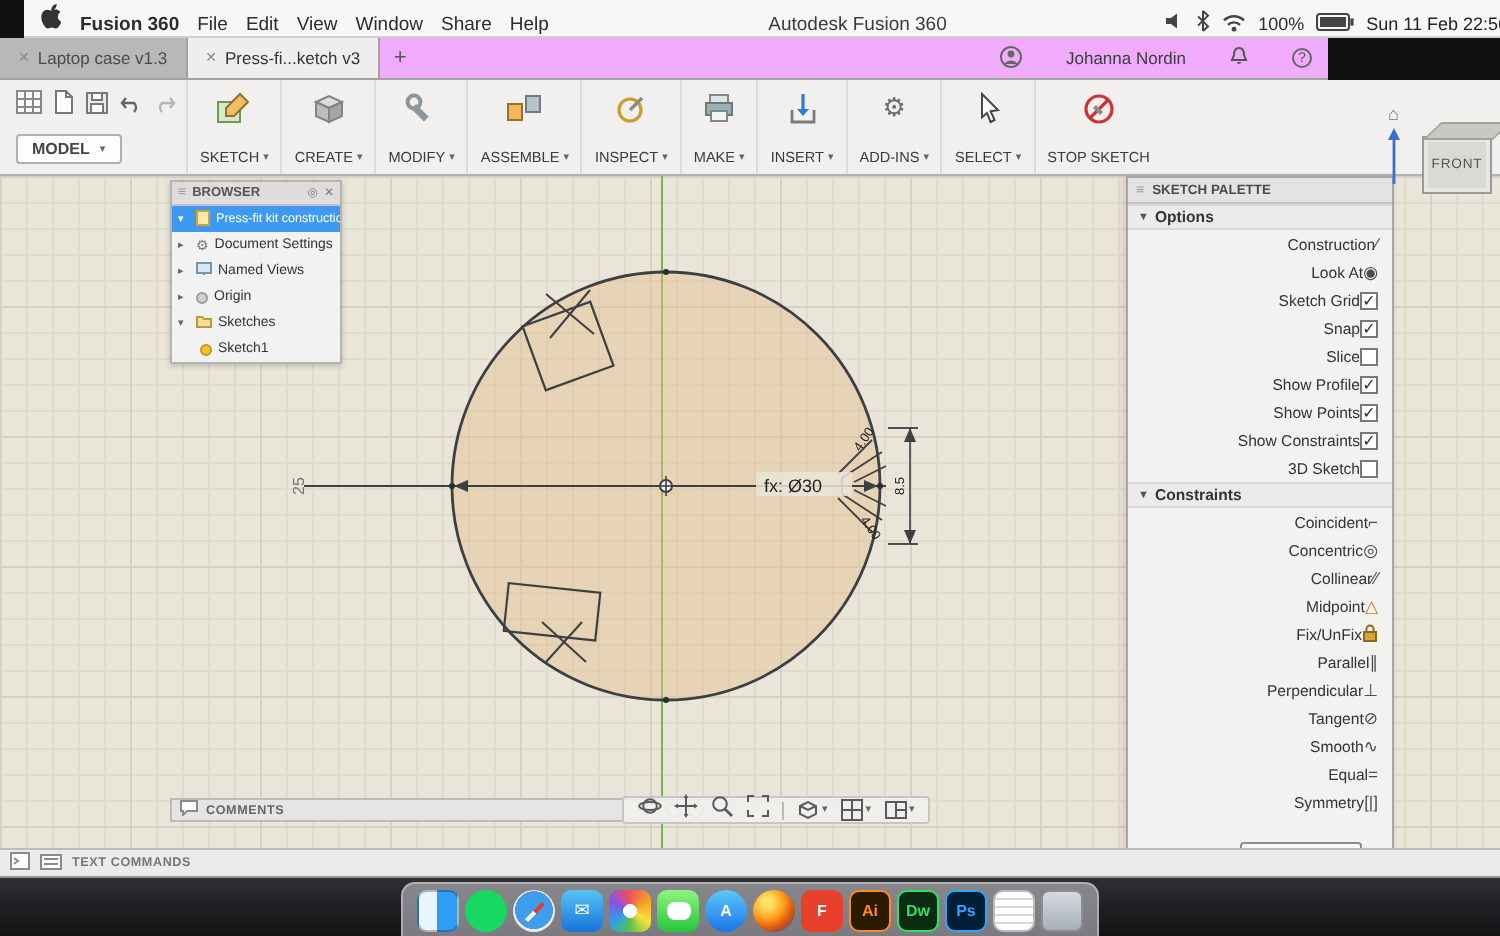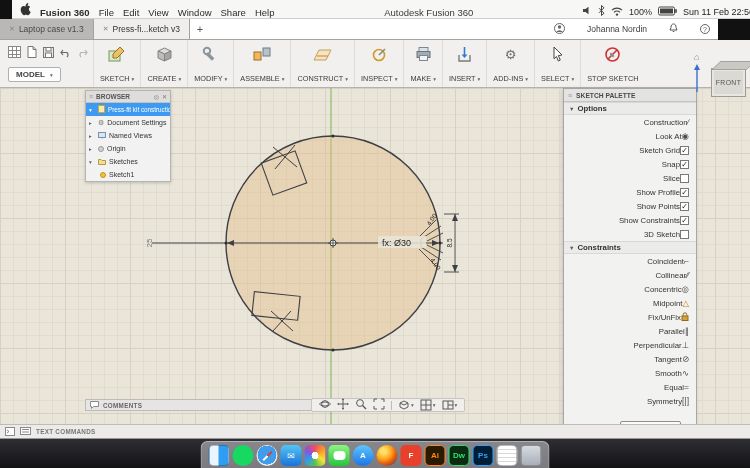--- a/index.html
+++ b/index.html
@@ -11,21 +11,21 @@
   
   .menubar{position:absolute;left:12px;top:0;width:750px;height:19px;background:#f7f7f6;
            border-bottom:1px solid #cfcfcf;display:flex;align-items:flex-end;padding:0 8px;gap:9px;
            font-size:9.5px;color:#2c2c2c;}
   .mbold{font-weight:bold;}
   .mtitle{flex:1;text-align:center;color:#3a3a3a;}
   .mstatus{display:flex;align-items:center;gap:6px;font-size:9px;}
   .clock{font-size:9px;color:#222;}
 
   
-  .tabbar{position:absolute;left:0;top:19px;width:718px;height:21px;background:#ffffff;
+  .tabbar{position:absolute;left:0;top:19px;width:664px;height:21px;background:#f0abfc;
           border-bottom:1px solid #a3a2a1;display:flex;align-items:stretch;font-size:8.5px;}
   .tab{display:flex;align-items:center;gap:4px;padding:0 9px;background:#b9b8b7;
        border-right:1px solid #a3a2a1;color:#4a4a4a;white-space:nowrap;}
   .tab.active{background:#efeeec;color:#333;}
   .tclose{font-size:7px;color:#888;}
   .tab-add{width:20px;display:flex;align-items:center;justify-content:center;font-size:11px;color:#555;}
   .tspacer{flex:1;}
   .tuser{display:flex;align-items:center;gap:22px;padding:0 8px;color:#3d3d3d;}
   .qicon{width:10px;height:10px;border:1px solid #666;border-radius:50%;font-size:7px;line-height:9px;
          text-align:center;color:#555;}
@@ -282,32 +282,20 @@
             <rect x="10" y="2" width="7" height="8" fill="#b7c3ca" stroke="#6f7c84"></rect>
           </svg>
         </span>
       <span class="glabel">
           <span>ASSEMBLE</span>
           <span class="caret">▾</span>
         </span>
     </div>
     <div class="tgroup">
       <span class="gicon">
-          <svg width="19" height="15" viewBox="0 0 19 15">
-            <polygon points="1,13 6,3 18,3 13,13" fill="#f3e5c3" stroke="#c2a055"></polygon>
-            <line x1="4" y1="9" x2="15" y2="9" stroke="#e07b2a"></line>
-          </svg>
-        </span>
-      <span class="glabel">
-          <span>CONSTRUCT</span>
-          <span class="caret">▾</span>
-        </span>
-    </div>
-    <div class="tgroup">
-      <span class="gicon">
           <svg width="17" height="17" viewBox="0 0 17 17">
             <circle cx="8" cy="9" r="5.5" fill="none" stroke="#cb9c26" stroke-width="1.6"></circle>
             <line x1="8" y1="9" x2="14" y2="3" stroke="#8a8a8a" stroke-width="1.6"></line>
           </svg>
         </span>
       <span class="glabel">
           <span>INSPECT</span>
           <span class="caret">▾</span>
         </span>
     </div>
@@ -520,26 +508,26 @@
 
     <div class="psection">
       <span class="scaret">▼</span>
       <span>Constraints</span>
     </div>
     <div class="prow">
         <span class="plabel">Coincident</span>
         <span class="cicon">⌐</span>
       </div>
     <div class="prow">
+        <span class="plabel">Concentric</span>
+        <span class="cicon">◎</span>
+      </div>
+    <div class="prow">
         <span class="plabel">Collinear</span>
         <span class="cicon">∕∕</span>
-      </div>
-    <div class="prow">
-        <span class="plabel">Concentric</span>
-        <span class="cicon">◎</span>
       </div>
     <div class="prow">
         <span class="plabel">Midpoint</span>
         <span class="cicon" style="color:#d07a1e;">△</span>
       </div>
     <div class="prow">
         <span class="plabel">Fix/UnFix</span>
         <span class="cicon"><svg width="8" height="9" viewBox="0 0 8 9">
             <rect x="1" y="4" width="6" height="4.5" fill="#d9a13a" stroke="#8f6a1e"></rect>
             <path d="M2.2,4 V2.6 A1.8,1.8 0 0 1 5.8,2.6 V4" fill="none" stroke="#8f6a1e"></path>

